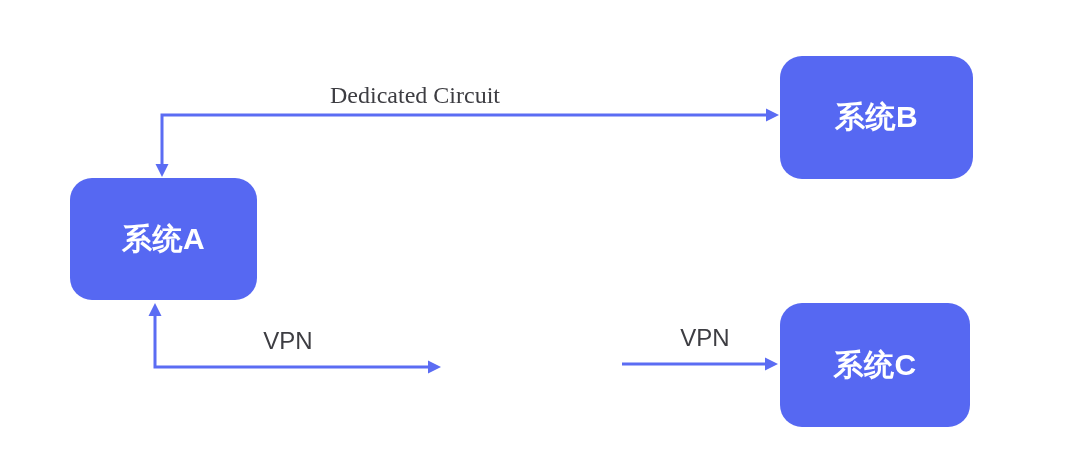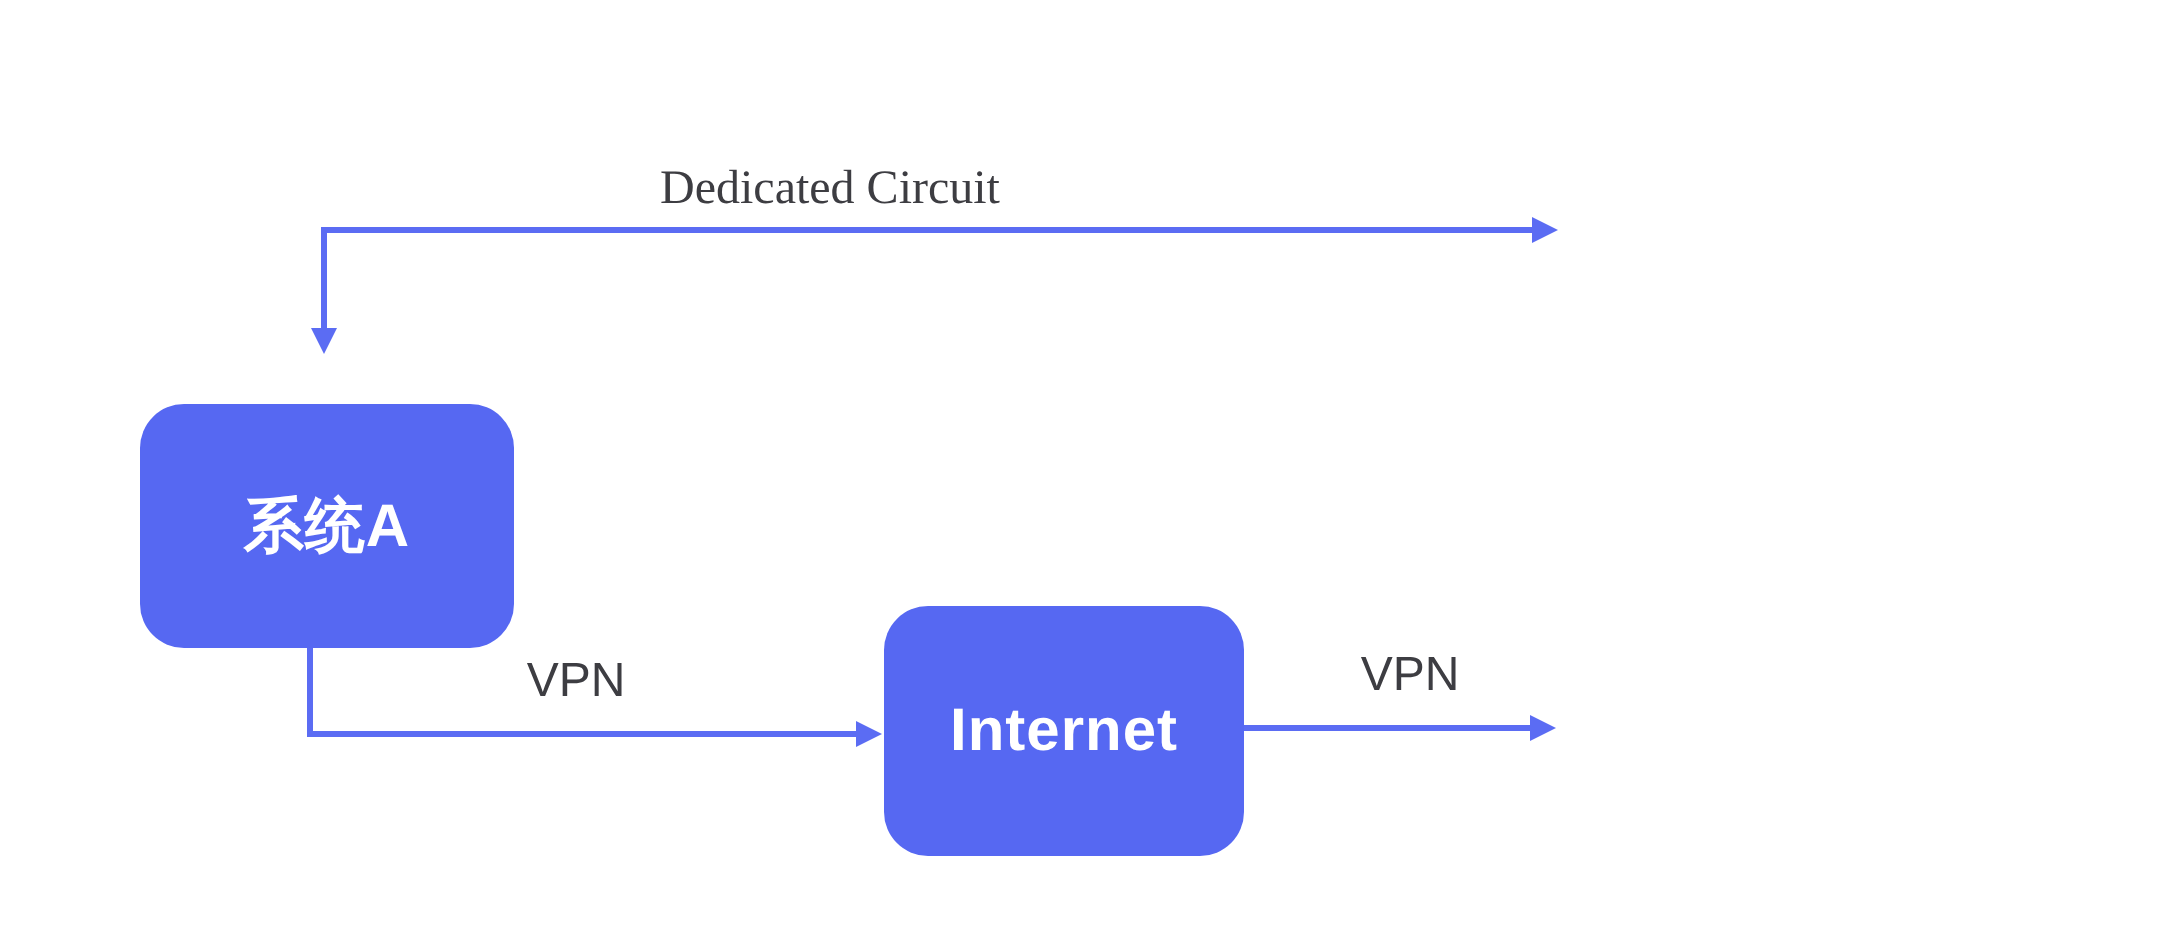--- a/index.html
+++ b/index.html
@@ -37,21 +37,21 @@
     background: var(--node-fill, #5668f2);
     border-radius: 22px;
     display: flex;
     align-items: center;
     justify-content: center;
     color: var(--node-text, #ffffff);
     font-size: 30px;
     font-weight: 600;
     letter-spacing: 0.5px;
   }
-  .node-a        { left: 70px;  top: 178px; width: 187px; height: 122px; margin-top: 24px; }
+  .node-a        { left: 70px;  top: 178px; width: 187px; height: 122px; }
   .node-b        { left: 780px; top: 56px;  width: 193px; height: 123px; }
   .node-internet { left: 442px; top: 303px; width: 180px; height: 125px; }
   .node-c        { left: 780px; top: 303px; width: 190px; height: 124px; }
   .edge-label {
     position: absolute;
     transform: translate(-50%, -50%);
     color: var(--label-color, #3d3d42);
     font-size: 24px;
     font-weight: 500;
     white-space: nowrap;
@@ -82,25 +82,28 @@
     <g>
       <polyline class="edge-line" points="622,364 766,364"></polyline>
       <polygon class="edge-head" points="778,364 765,357.5 765,370.5"></polygon>
     </g>
   </svg>
 
   <div class="node node-a">
     <span>系统A</span>
   </div>
 
-
-  <div class="node node-internet">
-    <span>Internet</span>
+  <div class="node node-b">
+    <span>系统B</span>
   </div>
 
+
+  <div class="node node-c">
+    <span>系统C</span>
+  </div>
 
   <div class="edge-label label-dedicated">Dedicated Circuit</div>
 
   <div class="edge-label label-vpn-1">VPN</div>
 
   <div class="edge-label label-vpn-2">VPN</div>
 
 </div>
 
 </body></html>

